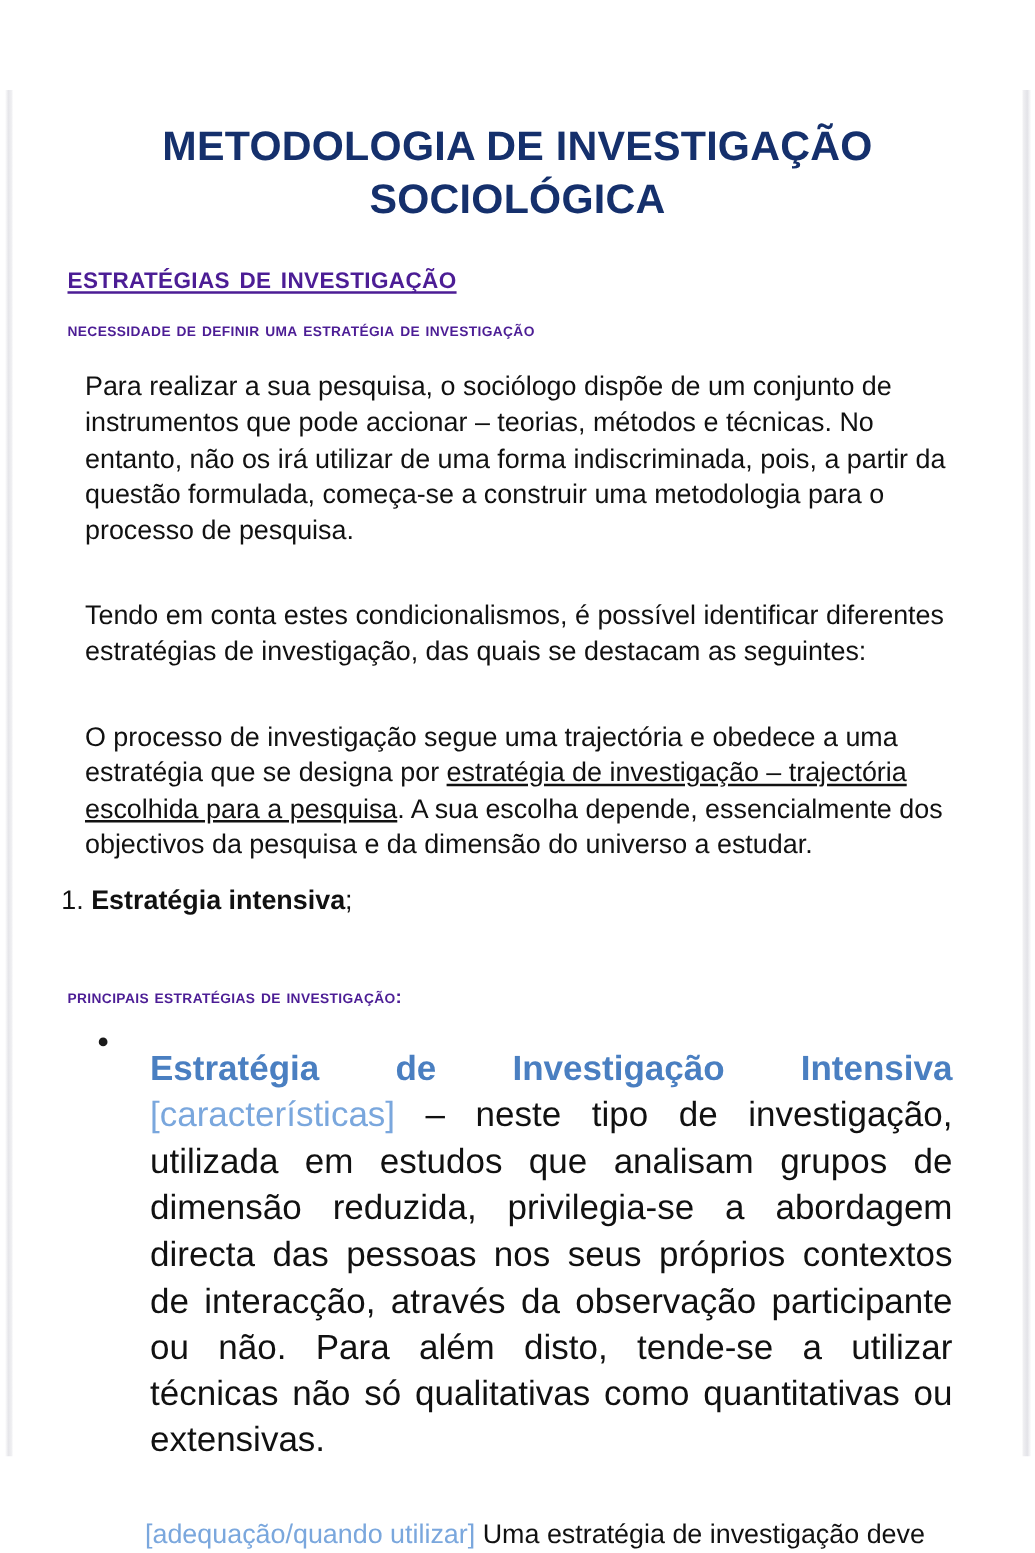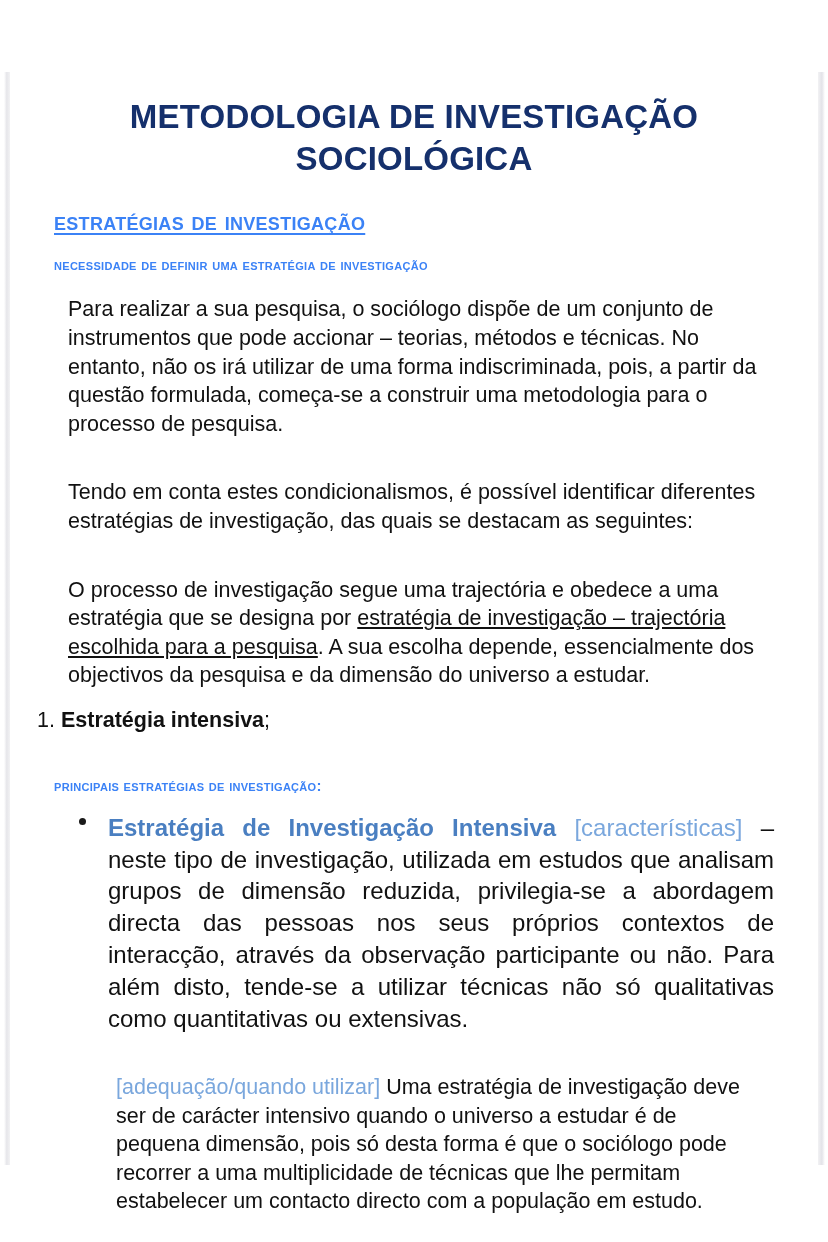--- a/index.html
+++ b/index.html
@@ -56,21 +56,21 @@
     text-align: center;
     color: #15306c;
     font-weight: bold;
     font-size: 33px;
     line-height: 1.28;
     letter-spacing: 0.2px;
   }
 
   
   .h-section, .h-sub {
-    color: #3b82f6;
+    color: #4c1d95;
     font-weight: bold;
     font-variant: small-caps;
     text-transform: lowercase;
     letter-spacing: 0.3px;
     margin: 0;
   }
   .h-section {
     font-size: 26px;
     padding: 26px 0 0 54px;
     text-decoration: underline;
@@ -90,21 +90,21 @@
     font-size: 21.5px;
     line-height: 1.33;
     color: #111111;
     text-align: left;
   }
   .para.gap { padding-top: 26px; }
   .para u { text-decoration: underline; text-underline-offset: 2px; }
 
   
   .num-list {
-    margin: 0;
+    margin: 12px;
     padding: 2px 52px 0 37px;
     font-size: 21.5px;
     line-height: 1.33;
     color: #111111;
   }
   .num-list .num-item { white-space: nowrap; }
   .num-list .num-item b { font-weight: bold; }
 
   
   .bullet-block {
@@ -114,22 +114,22 @@
   .bullet-dot {
     position: absolute;
     left: 79px;
     top: 24px;
     width: 7px;
     height: 7px;
     border-radius: 50%;
     background: #1a1a1a;
   }
   .bullet-para {
-    margin: 4px;
-    font-size: 24px;
+    margin: 16px;
+    font-size: 28px;
     line-height: 1.33;
     color: #111111;
     text-align: justify;
   }
   .bullet-para .lead {
     color: #4a7fc1;
     font-weight: bold;
   }
   .tag-light {
     color: #7aa7dd;

